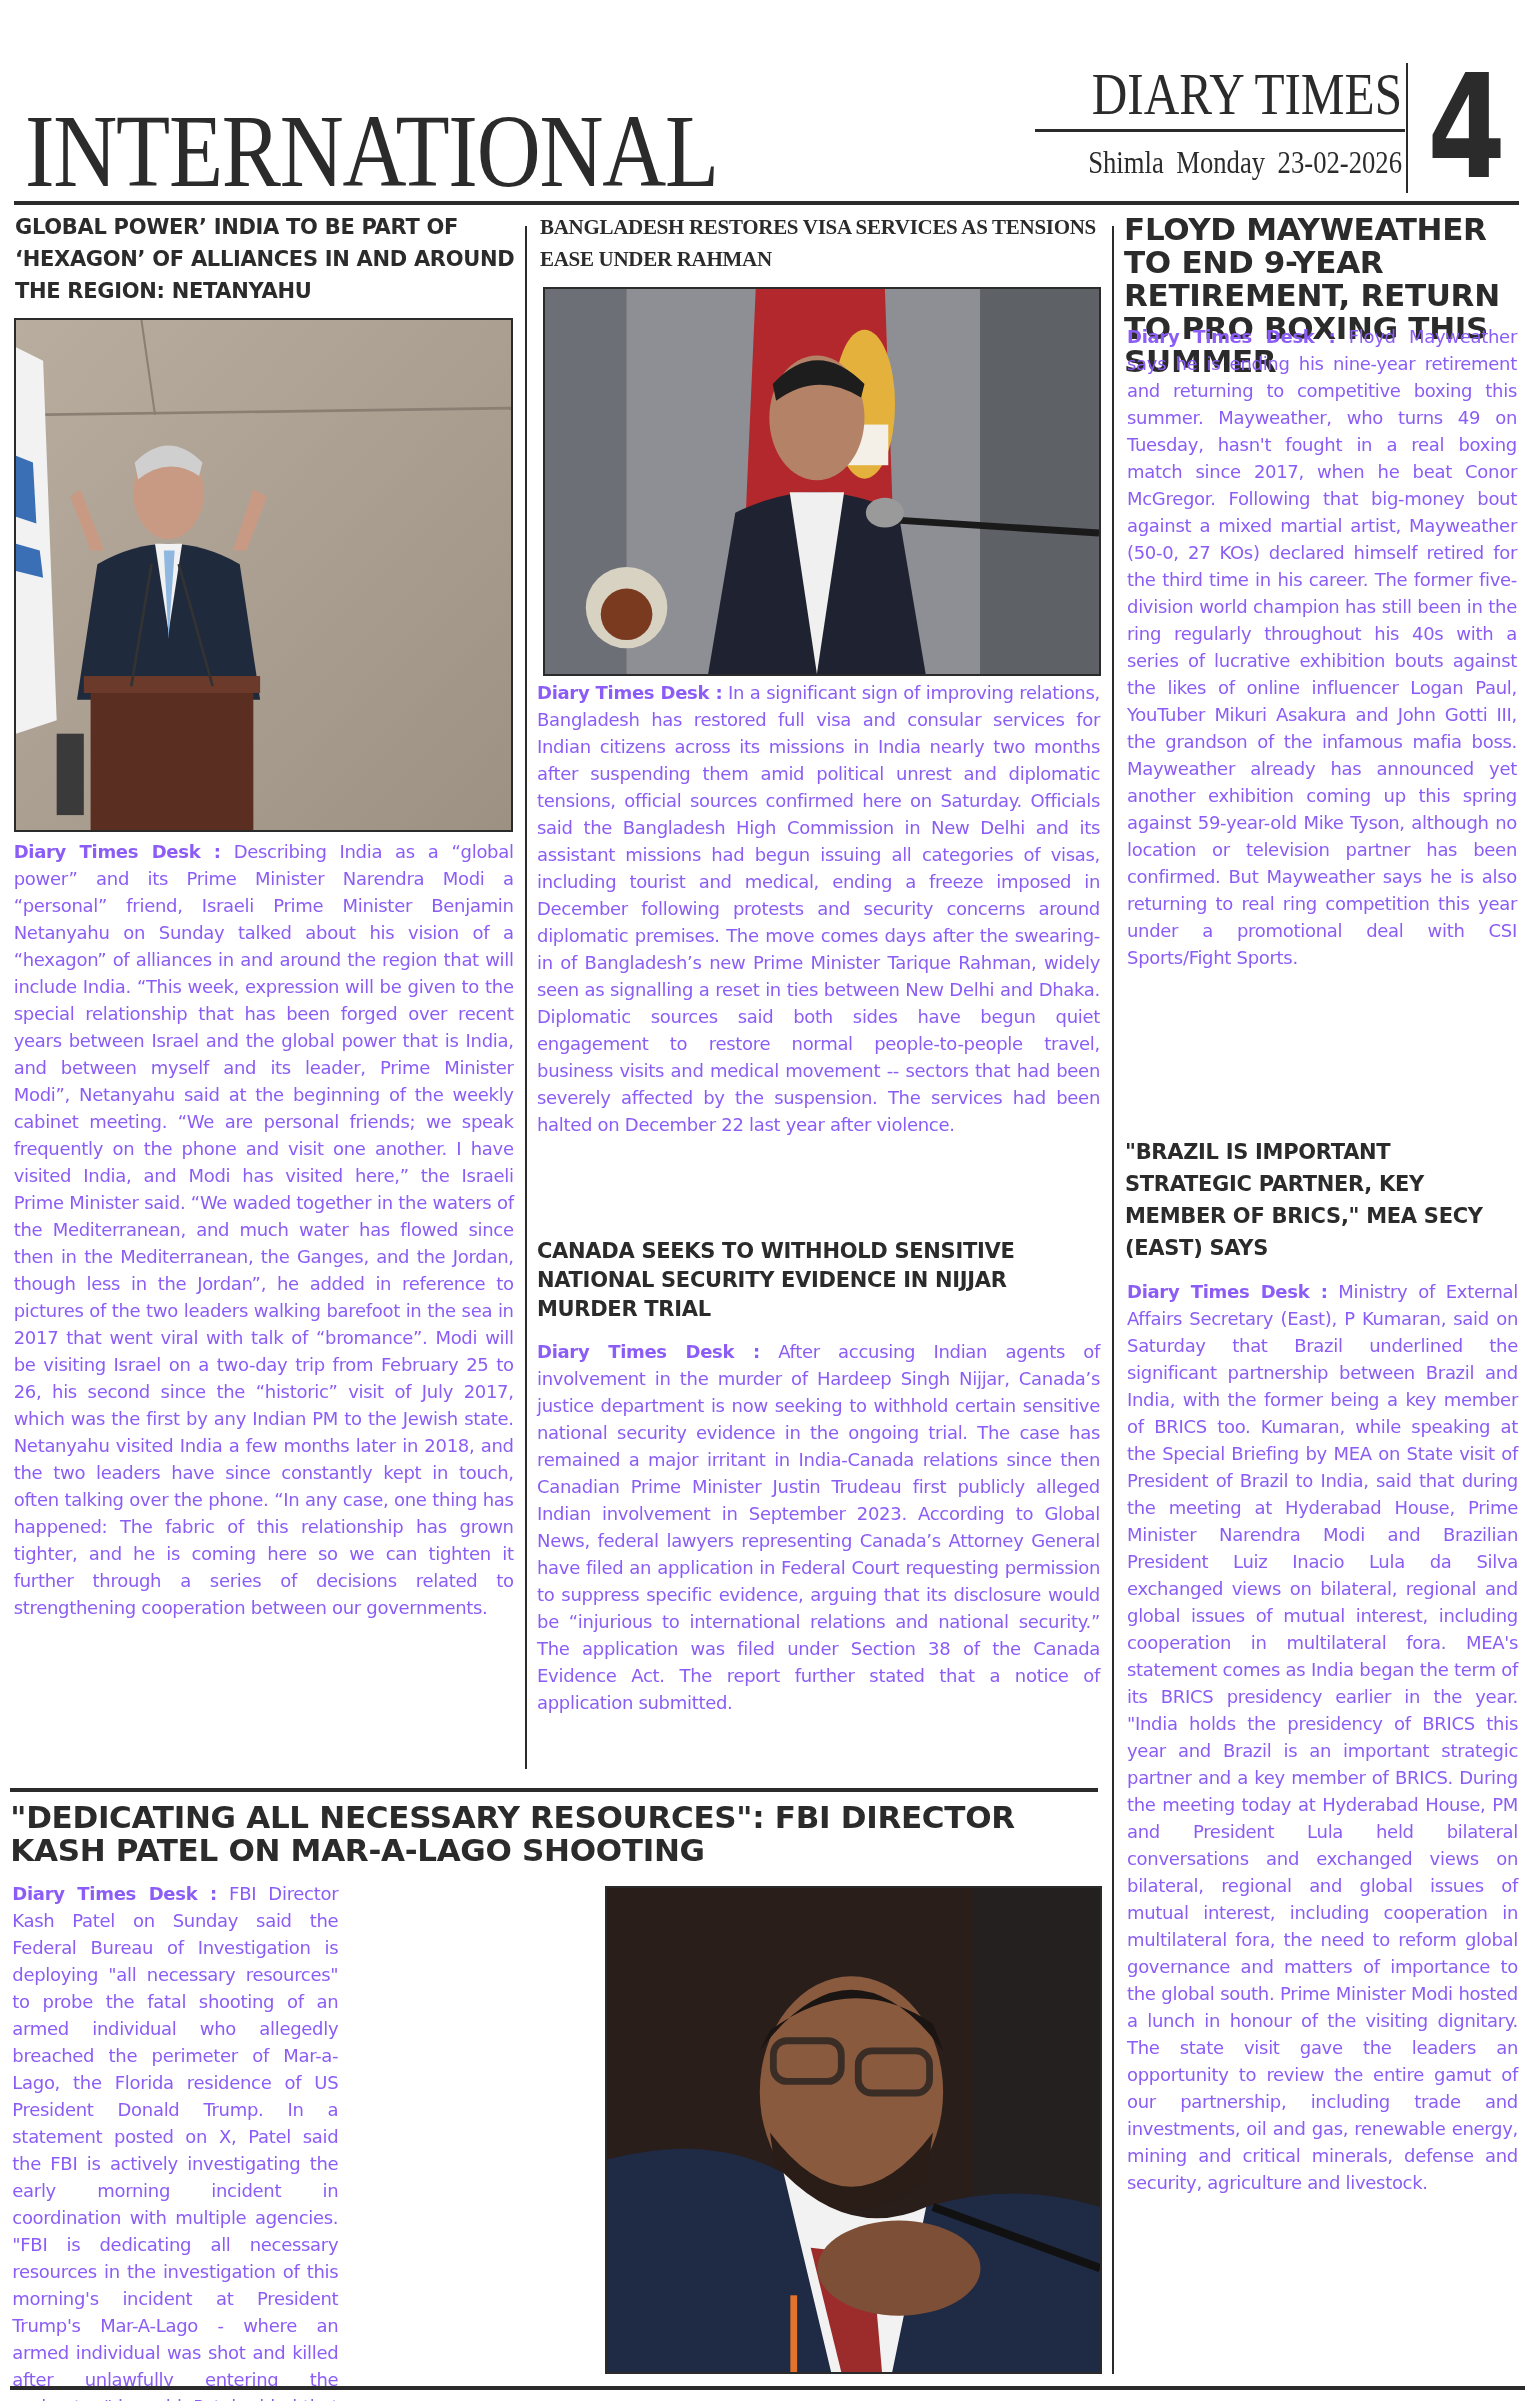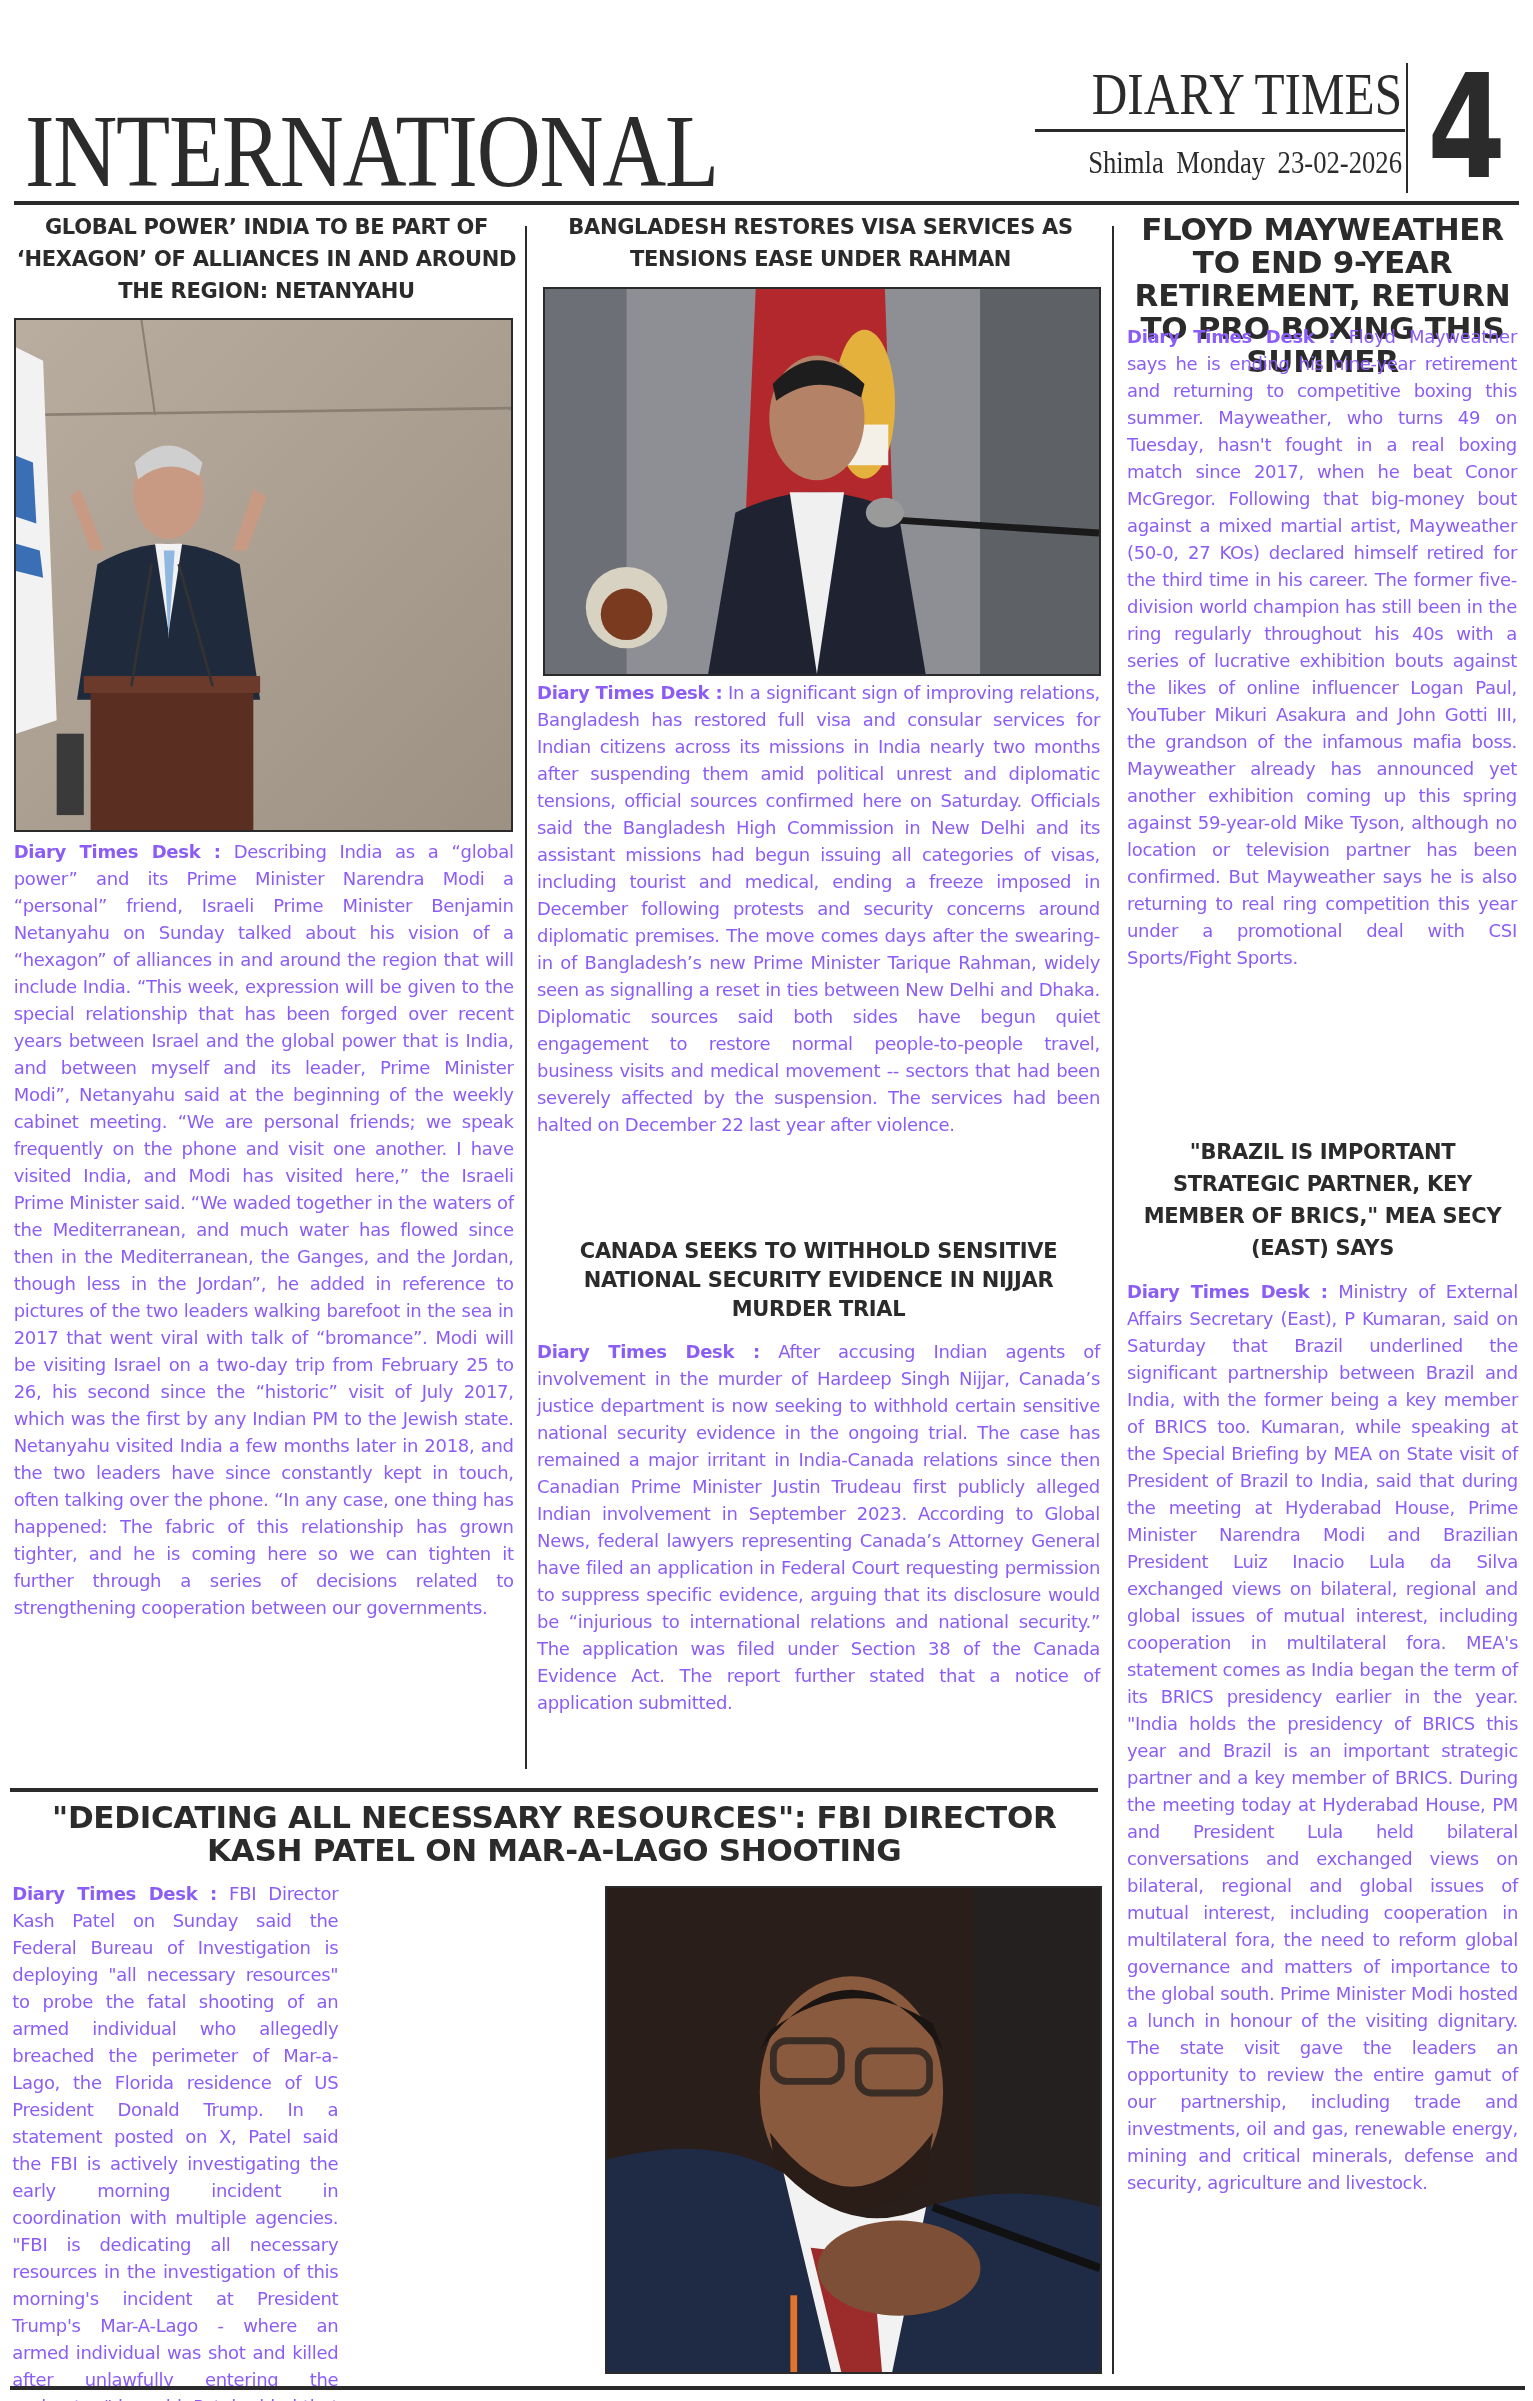--- a/index.html
+++ b/index.html
@@ -33,21 +33,21 @@
     color: #2b2b2b; transform: scaleX(0.78); transform-origin: center top;
   }
   .top-rule { left: 13.7px; top: 201px; width: 1505px; height: 4.1px; background: #2b2b2b; }
 
   
   .vdiv { width: 2.1px; background: #2b2b2b; }
 
   
   .headline {
     font-family: "DejaVu Sans", sans-serif; font-weight: bold; color: #2b2b2b;
-    text-align: center; text-transform: uppercase; letter-spacing: -0.3px;
+    text-transform: uppercase; letter-spacing: -0.3px;
   }
   .h-condensed { font-size: 31px; line-height: 33px; }
   .h-wide { font-size: 21px; line-height: 32px; }
 
   
   .body-text {
     font-family: "DejaVu Sans", sans-serif; font-size: 18px; line-height: 27px;
     text-align: justify; color: #8b5cf6; letter-spacing: -0.3px;
   }
   .body-text .desk { font-weight: bold; }
@@ -104,21 +104,21 @@
       <line x1="170" y1="540" x2="200" y2="360" stroke="#333" stroke-width="4"></line>
       <line x1="290" y1="540" x2="240" y2="360" stroke="#333" stroke-width="4"></line>
       <rect x="60" y="610" width="40" height="120" fill="#3a3a3a"></rect>
     </svg>
   </div>
 
   <p class="abs body-text" style="left:13.7px; top:838px; width:500px;"><span class="desk">Diary Times Desk :</span><span> Describing India as a “global power” and its Prime Minister Narendra Modi a “personal” friend, Israeli Prime Minister Benjamin Netanyahu on Sunday talked about his vision of a “hexagon” of alliances in and around the region that will include India. “This week, expression will be given to the special relationship that has been forged over recent years between Israel and the global power that is India, and between myself and its leader, Prime Minister Modi”, Netanyahu said at the beginning of the weekly cabinet meeting. “We are personal friends; we speak frequently on the phone and visit one another. I have visited India, and Modi has visited here,” the Israeli Prime Minister said. “We waded together in the waters of the Mediterranean, and much water has flowed since then in the Mediterranean, the Ganges, and the Jordan, though less in the Jordan”, he added in reference to pictures of the two leaders walking barefoot in the sea in 2017 that went viral with talk of “bromance”. Modi will be visiting Israel on a two-day trip from February 25 to 26, his second since the “historic” visit of July 2017, which was the first by any Indian PM to the Jewish state. Netanyahu visited India a few months later in 2018, and the two leaders have since constantly kept in touch, often talking over the phone. “In any case, one thing has happened: The fabric of this relationship has grown tighter, and he is coming here so we can tighten it further through a series of decisions related to strengthening cooperation between our governments.</span></p>
 </article>
 
 <article>
-  <h2 class="abs headline h-wide" style="left:540px; top:211px; width:561px;">BANGLADESH RESTORES VISA SERVICES AS TENSIONS EASE UNDER RAHMAN</h2>
+  <h2 class="abs headline h-wide" style="left:540px; top:211px; width:561px;font-family:Liberation Serif, serif;">BANGLADESH RESTORES VISA SERVICES AS TENSIONS EASE UNDER RAHMAN</h2>
 
   <div class="abs photo" style="left:543px; top:287px; width:558px; height:389px;" title="Tarique Rahman speaking at a microphone in front of a red Bangladeshi emblem banner">
     <svg viewBox="0 0 815 568" preserveAspectRatio="none">
       <rect width="815" height="568" fill="#8d8f94"></rect>
       <rect x="0" y="0" width="120" height="568" fill="#6c6f75"></rect>
       <rect x="640" y="0" width="175" height="568" fill="#5e6166"></rect>
 
       <path d="M310 0 L500 0 L520 568 L285 568 Z" fill="#b3282c"></path>
       <ellipse cx="470" cy="170" rx="45" ry="110" fill="#e4b23c"></ellipse>
       <rect x="435" y="200" width="70" height="60" fill="#f4f0e8"></rect>

